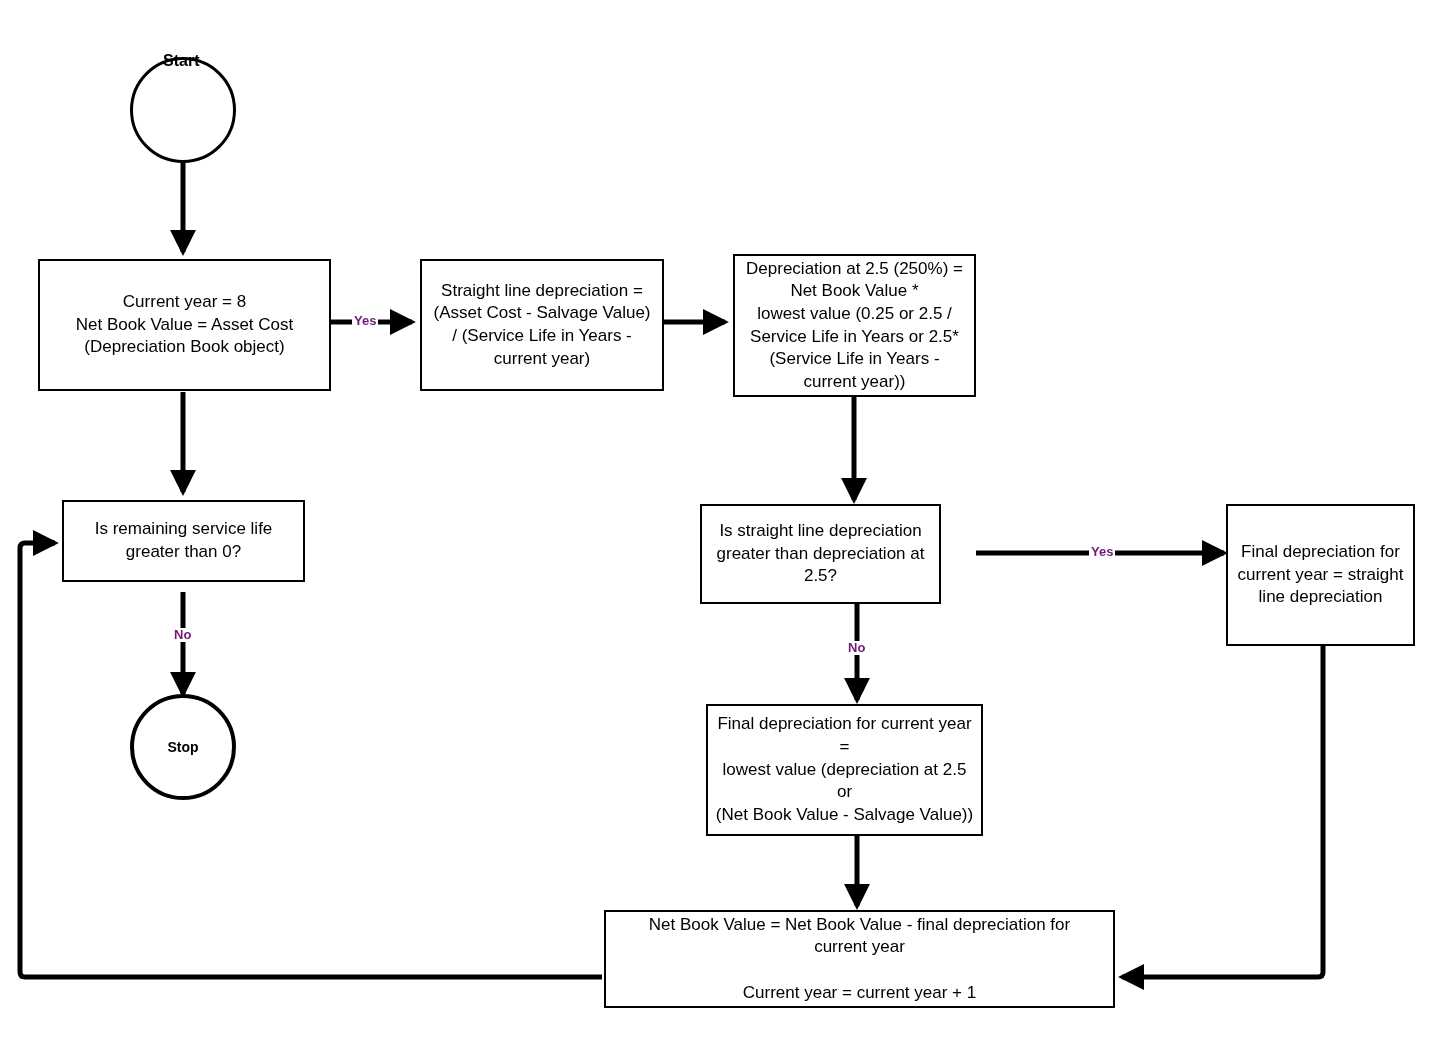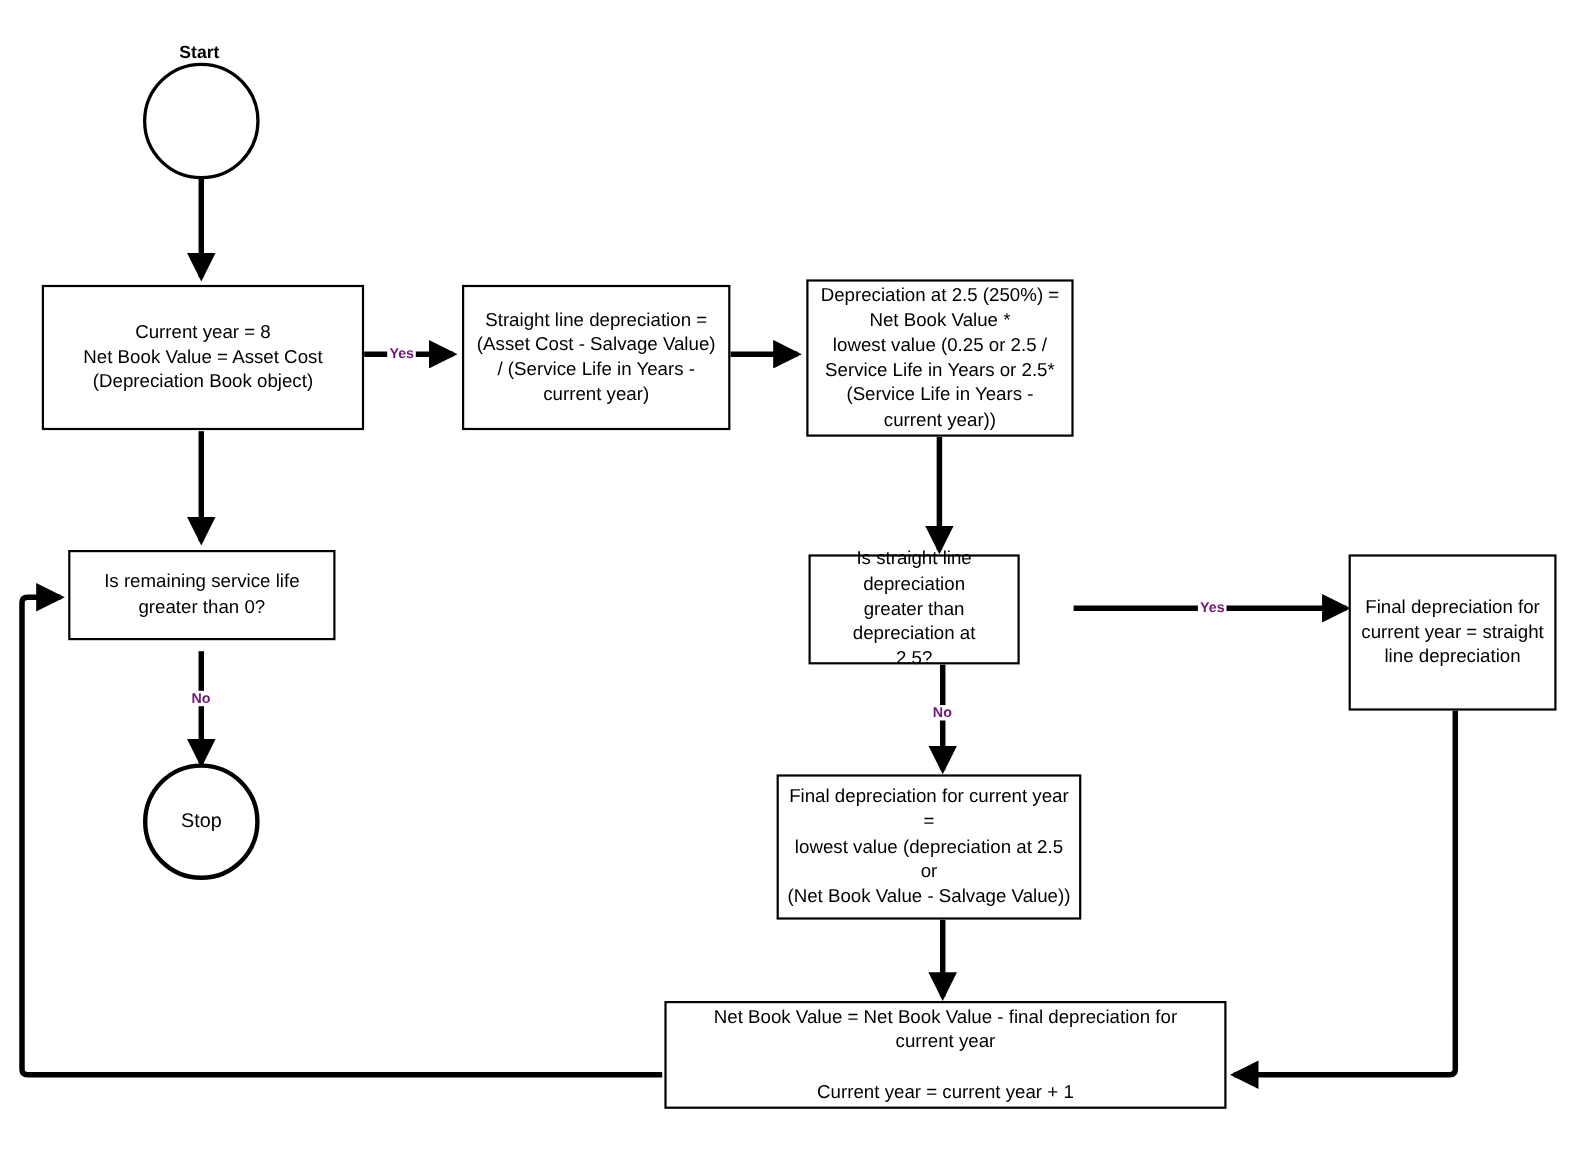--- a/index.html
+++ b/index.html
@@ -47,22 +47,22 @@
     padding: 0 6px;
   }
   .node.terminator {
     border: 4px solid #000000;
     border-radius: 50%;
   }
   .node.terminator.thin {
     border-width: 3px;
   }
   .node.terminator .label {
-    font-size: 18px;
-    font-weight: normal;
+    font-size: 14px;
+    font-weight: bold;
   }
   .caption {
     position: absolute;
     font-size: 16px;
     font-weight: bold;
     color: #000000;
     z-index: 3;
     white-space: nowrap;
   }
   .edge-label {
@@ -108,21 +108,21 @@
 
     <path d="M 857 604 L 857 700" stroke="#000000" stroke-width="5" fill="none" marker-end="url(#arrow)"></path>
 
     <path d="M 857 836 L 857 906" stroke="#000000" stroke-width="5" fill="none" marker-end="url(#arrow)"></path>
 
     <path d="M 1323 622 L 1323 972 Q 1323 977 1318 977 L 1122 977" stroke="#000000" stroke-width="5" fill="none" marker-end="url(#arrow)"></path>
 
     <path d="M 602 977 L 25 977 Q 20 977 20 972 L 20 548 Q 20 543 25 543 L 55 543" stroke="#000000" stroke-width="5" fill="none" marker-end="url(#arrow)"></path>
   </svg>
 
-  <div class="caption" style="left:163px; top:40px;">Start</div>
+  <div class="caption" style="left:163px; top:52px;">Start</div>
 
   <div class="node terminator thin" style="left:130px; top:57px; width:106px; height:106px;">
     <span class="label"></span>
   </div>
 
   <div class="node box" style="left:38px; top:259px; width:293px; height:132px;">
     <span class="label">Current year = 8
 Net Book Value = Asset Cost
 (Depreciation Book object)</span>
   </div>
@@ -141,21 +141,21 @@
 Service Life in Years or 2.5*
 (Service Life in Years -
 current year))</span>
   </div>
 
   <div class="node box" style="left:62px; top:500px; width:243px; height:82px;">
     <span class="label">Is remaining service life
 greater than 0?</span>
   </div>
 
-  <div class="node box" style="left:735px; top:504px; width:192px; height:100px;">
+  <div class="node box" style="left:700px; top:504px; width:241px; height:100px;">
     <span class="label">Is straight line depreciation
 greater than depreciation at
 2.5?</span>
   </div>
 
   <div class="node box" style="left:1226px; top:504px; width:189px; height:142px;">
     <span class="label">Final depreciation for
 current year = straight
 line depreciation</span>
   </div>

